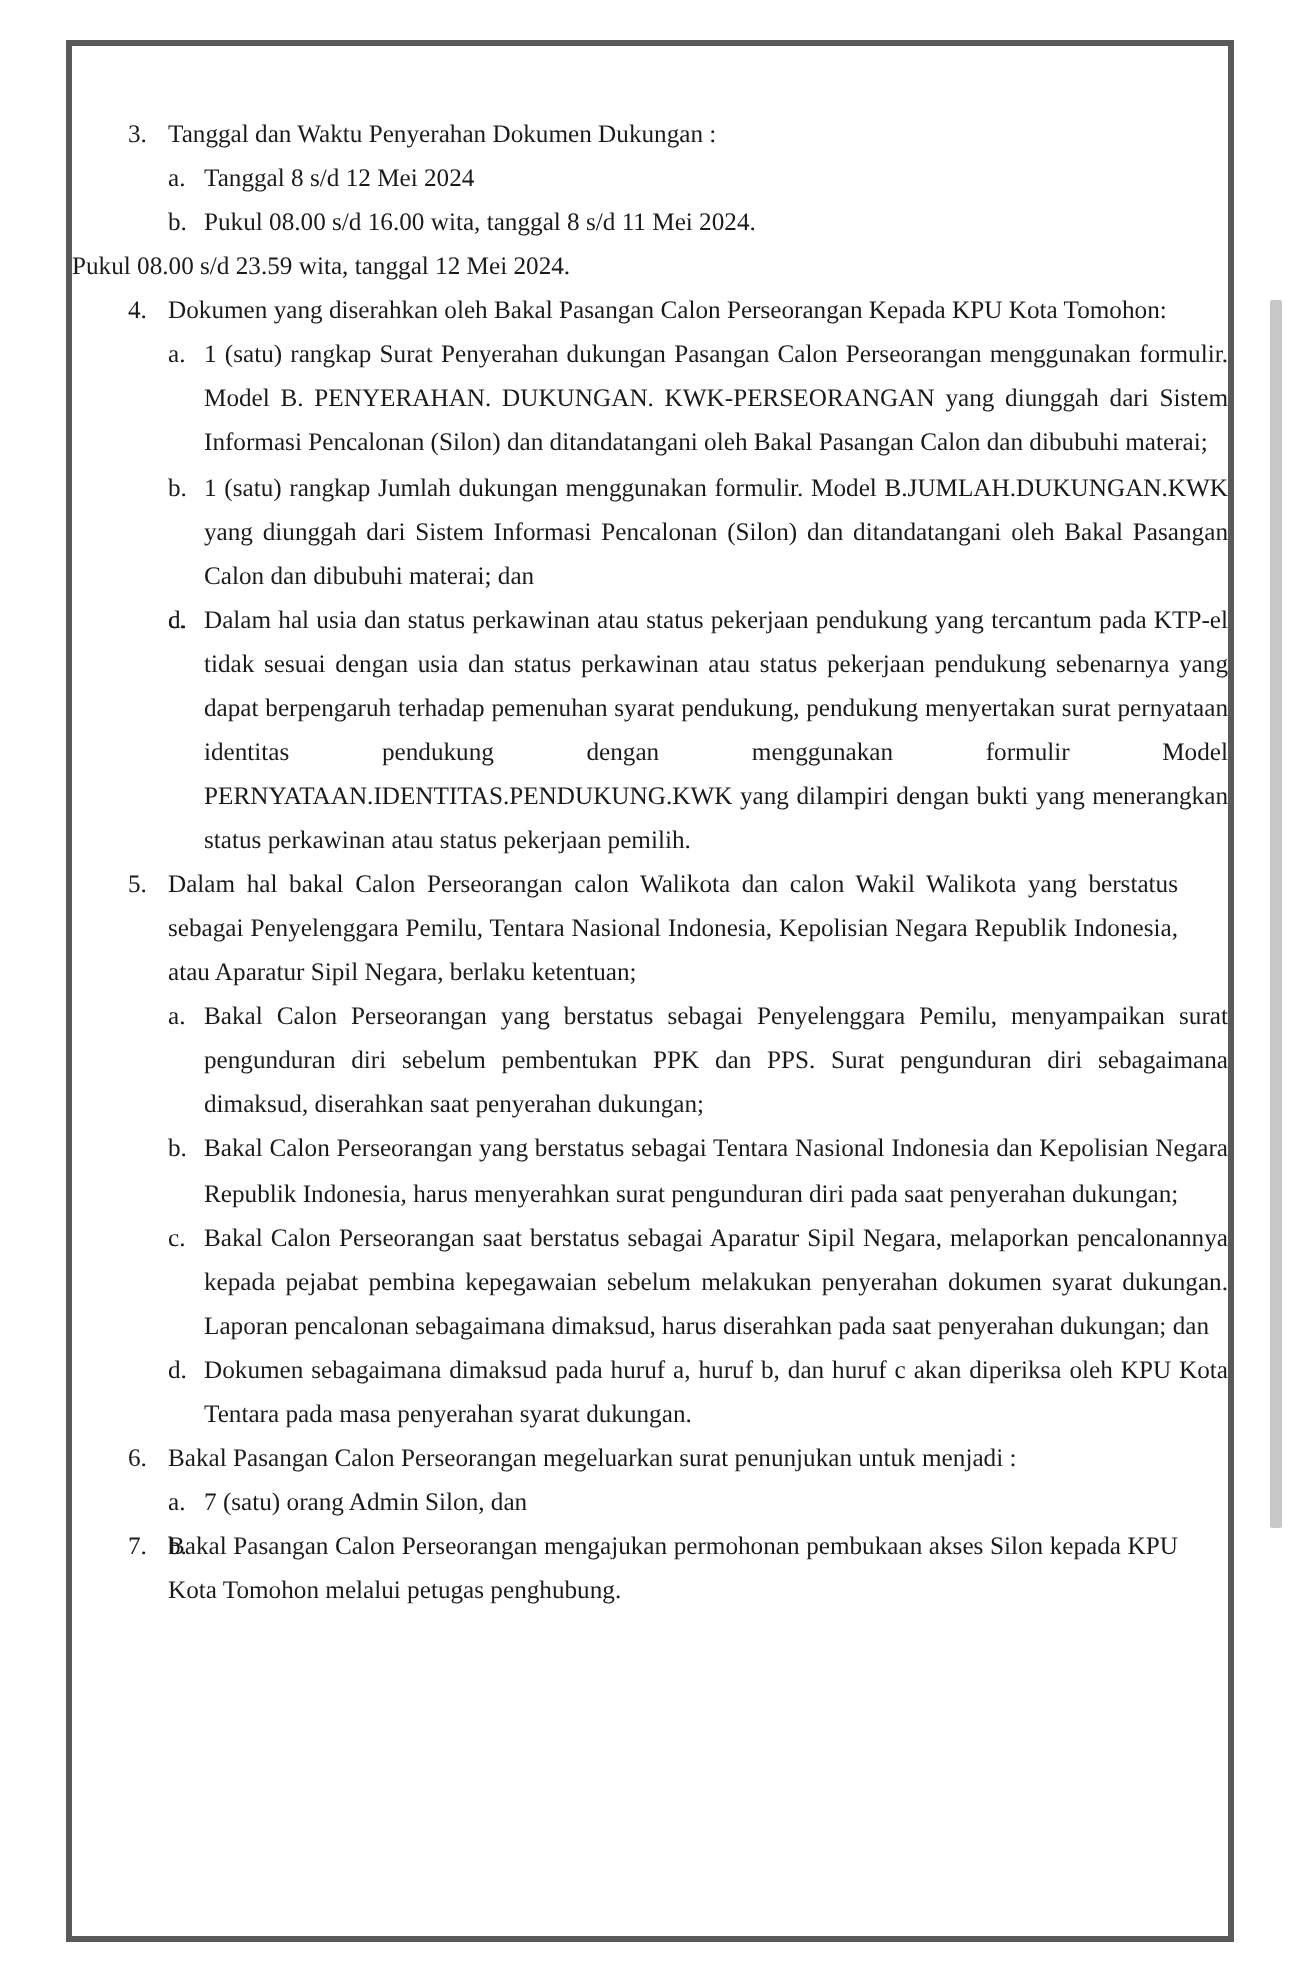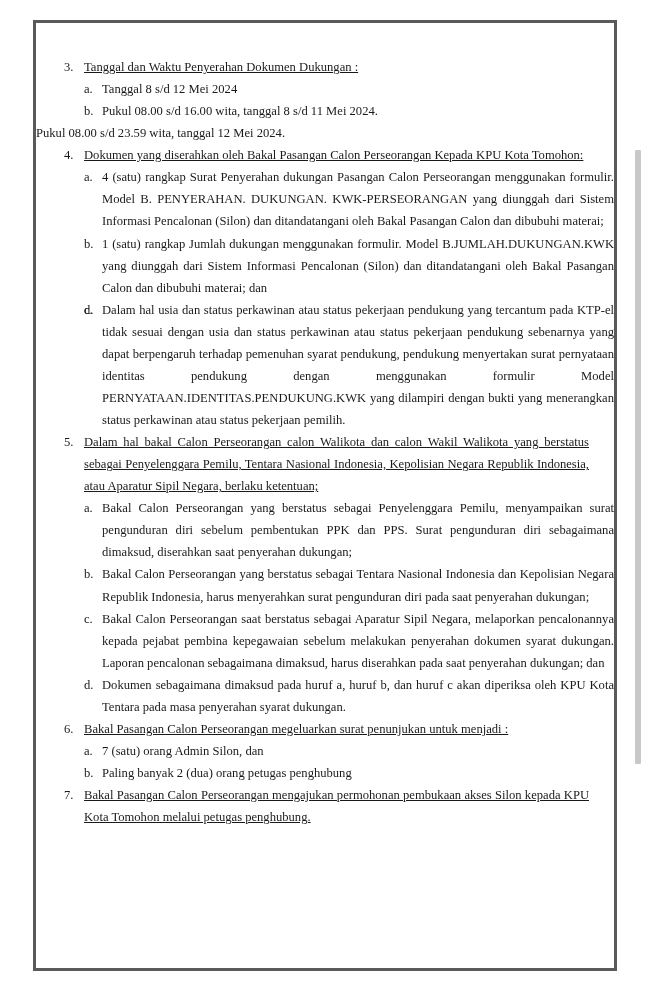--- a/index.html
+++ b/index.html
@@ -39,21 +39,20 @@
   }
   .lvl1 .num {
     position: absolute;
     left: 28px;
     top: 0;
   }
   .lvl1 .txt {
     margin-left: 48px;
     margin-right: 25px;
     text-align: justify;
-    text-decoration: underline;
   }
   .lvl2 .num {
     position: absolute;
     left: 48px;
     top: 0;
   }
   .lvl2 .txt {
     margin-left: 66px;
     text-align: justify;
   }
@@ -101,21 +100,21 @@
     <div class="row">
       <div class="cont">Pukul 08.00 s/d 23.59 wita, tanggal 12 Mei 2024.</div>
     </div>
 
     <div class="row lvl1">
       <span class="num">4.</span>
       <div class="txt">Dokumen yang diserahkan oleh Bakal Pasangan Calon Perseorangan Kepada KPU Kota Tomohon:</div>
     </div>
     <div class="row lvl2">
       <span class="num">a.</span>
-      <div class="txt">4 (satu) rangkap Surat Penyerahan dukungan Pasangan Calon Perseorangan menggunakan formulir. Model B. PENYERAHAN. DUKUNGAN. KWK-PERSEORANGAN yang diunggah dari Sistem Informasi Pencalonan (Silon) dan ditandatangani oleh Bakal Pasangan Calon dan dibubuhi materai;</div>
+      <div class="txt">1 (satu) rangkap Surat Penyerahan dukungan Pasangan Calon Perseorangan menggunakan formulir. Model B. PENYERAHAN. DUKUNGAN. KWK-PERSEORANGAN yang diunggah dari Sistem Informasi Pencalonan (Silon) dan ditandatangani oleh Bakal Pasangan Calon dan dibubuhi materai;</div>
     </div>
     <div class="row lvl2">
       <span class="num">b.</span>
       <div class="txt">1 (satu) rangkap Jumlah dukungan menggunakan formulir. Model B.JUMLAH.DUKUNGAN.KWK yang diunggah dari Sistem Informasi Pencalonan (Silon) dan ditandatangani oleh Bakal Pasangan Calon dan dibubuhi materai; dan</div>
     </div>
     <div class="row lvl2">
       <span class="num">c.</span>
     </div>
     <div class="row lvl2">
       <span class="num">d.</span>
@@ -146,21 +145,20 @@
     <div class="row lvl1">
       <span class="num">6.</span>
       <div class="txt">Bakal Pasangan Calon Perseorangan megeluarkan surat penunjukan untuk menjadi :</div>
     </div>
     <div class="row lvl2">
       <span class="num">a.</span>
       <div class="txt single">7 (satu) orang Admin Silon, dan</div>
     </div>
     <div class="row lvl2">
       <span class="num">b.</span>
-      <div class="txt single">Paling banyak 2 (dua) orang petugas penghubung</div>
     </div>
 
     <div class="row lvl1">
       <span class="num">7.</span>
       <div class="txt">Bakal Pasangan Calon Perseorangan mengajukan permohonan pembukaan akses Silon kepada KPU Kota Tomohon  melalui petugas penghubung.</div>
     </div>
 
   </div>
 </div>
 

